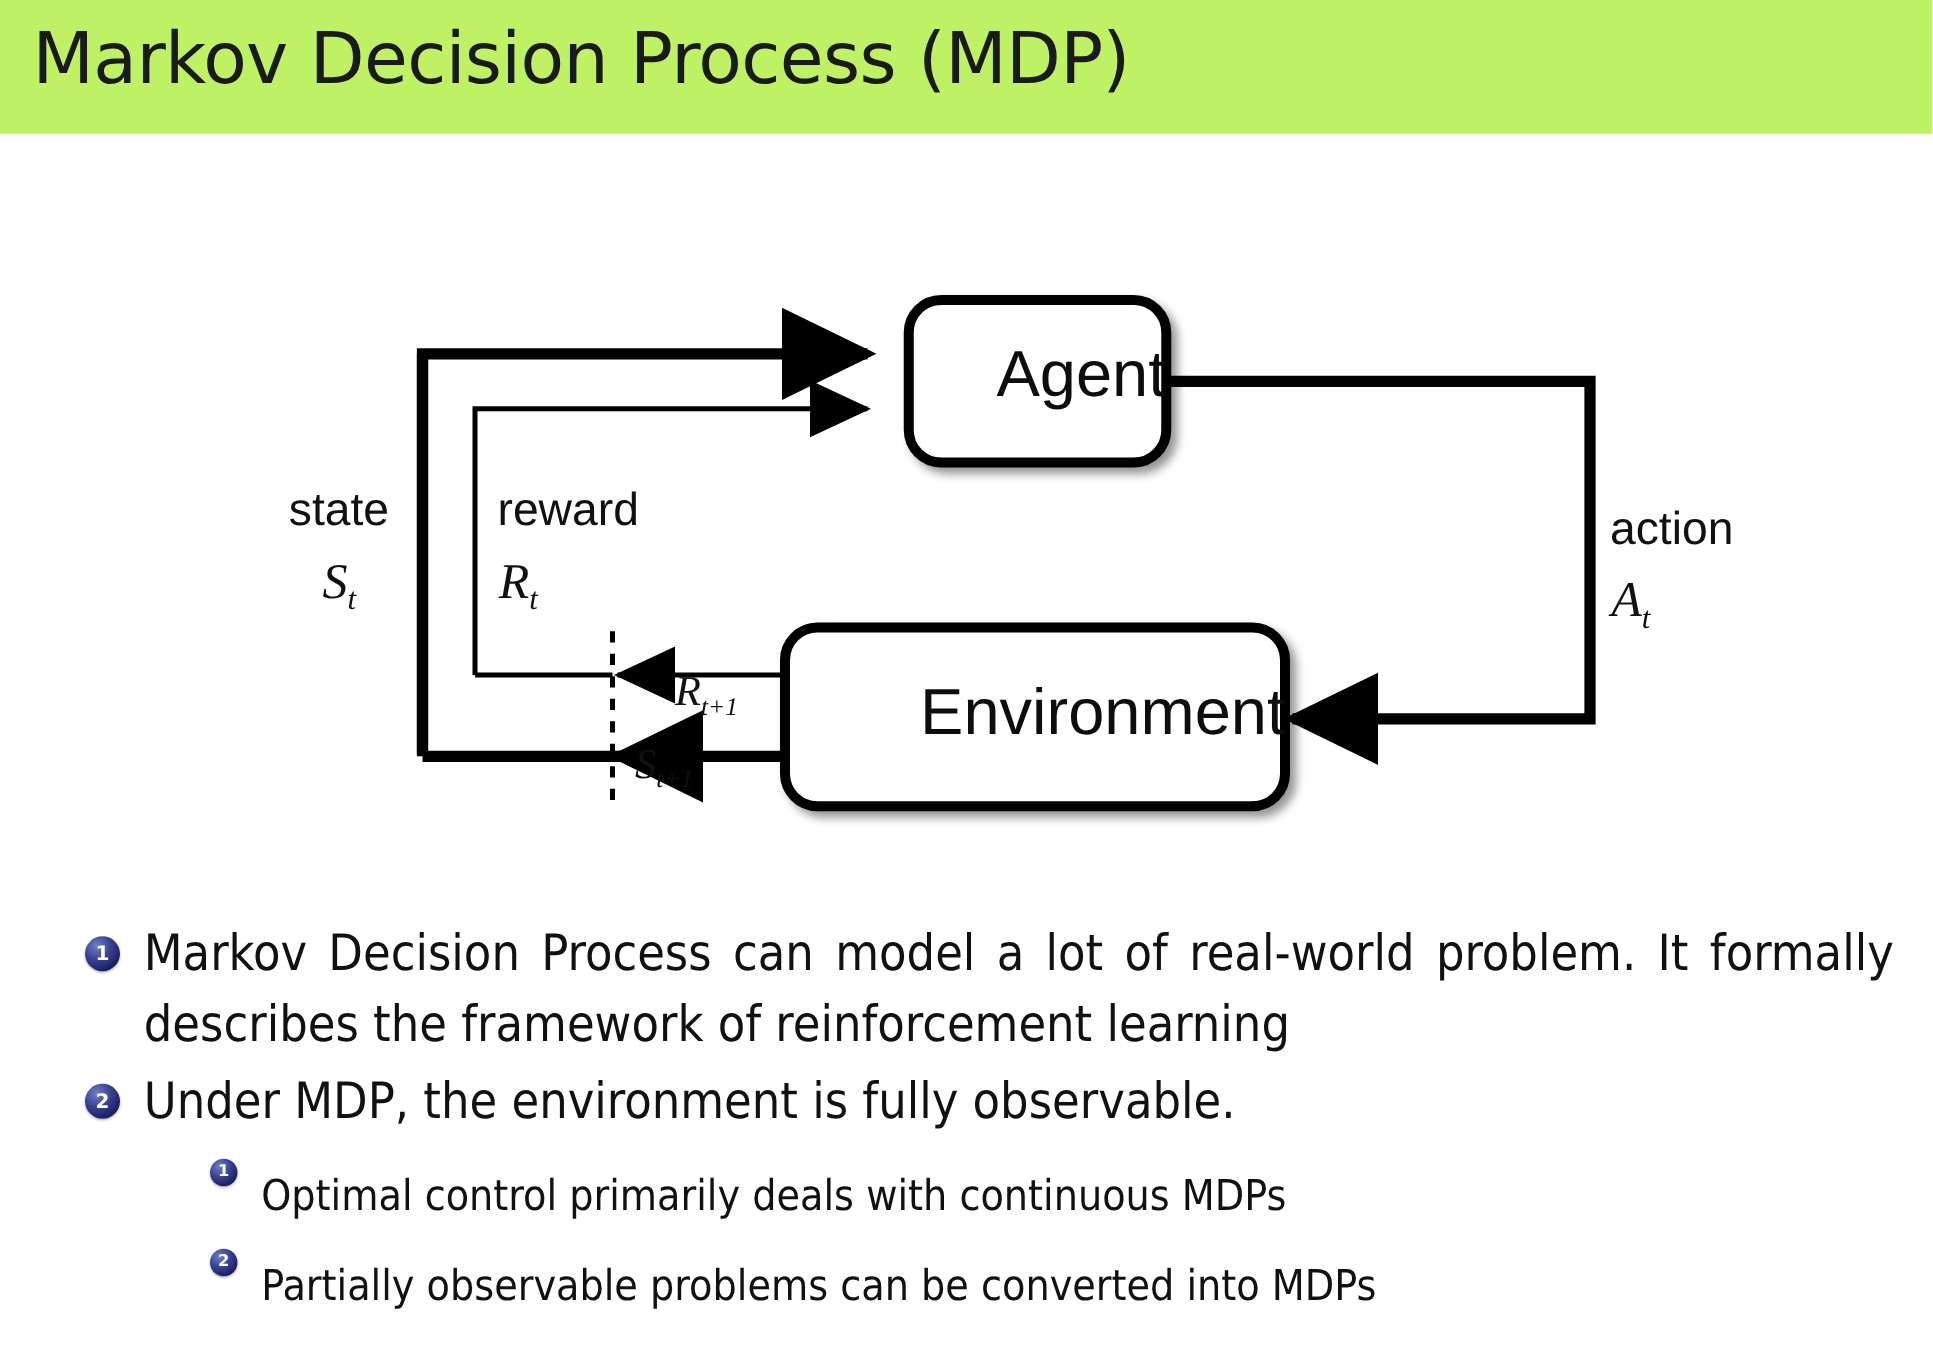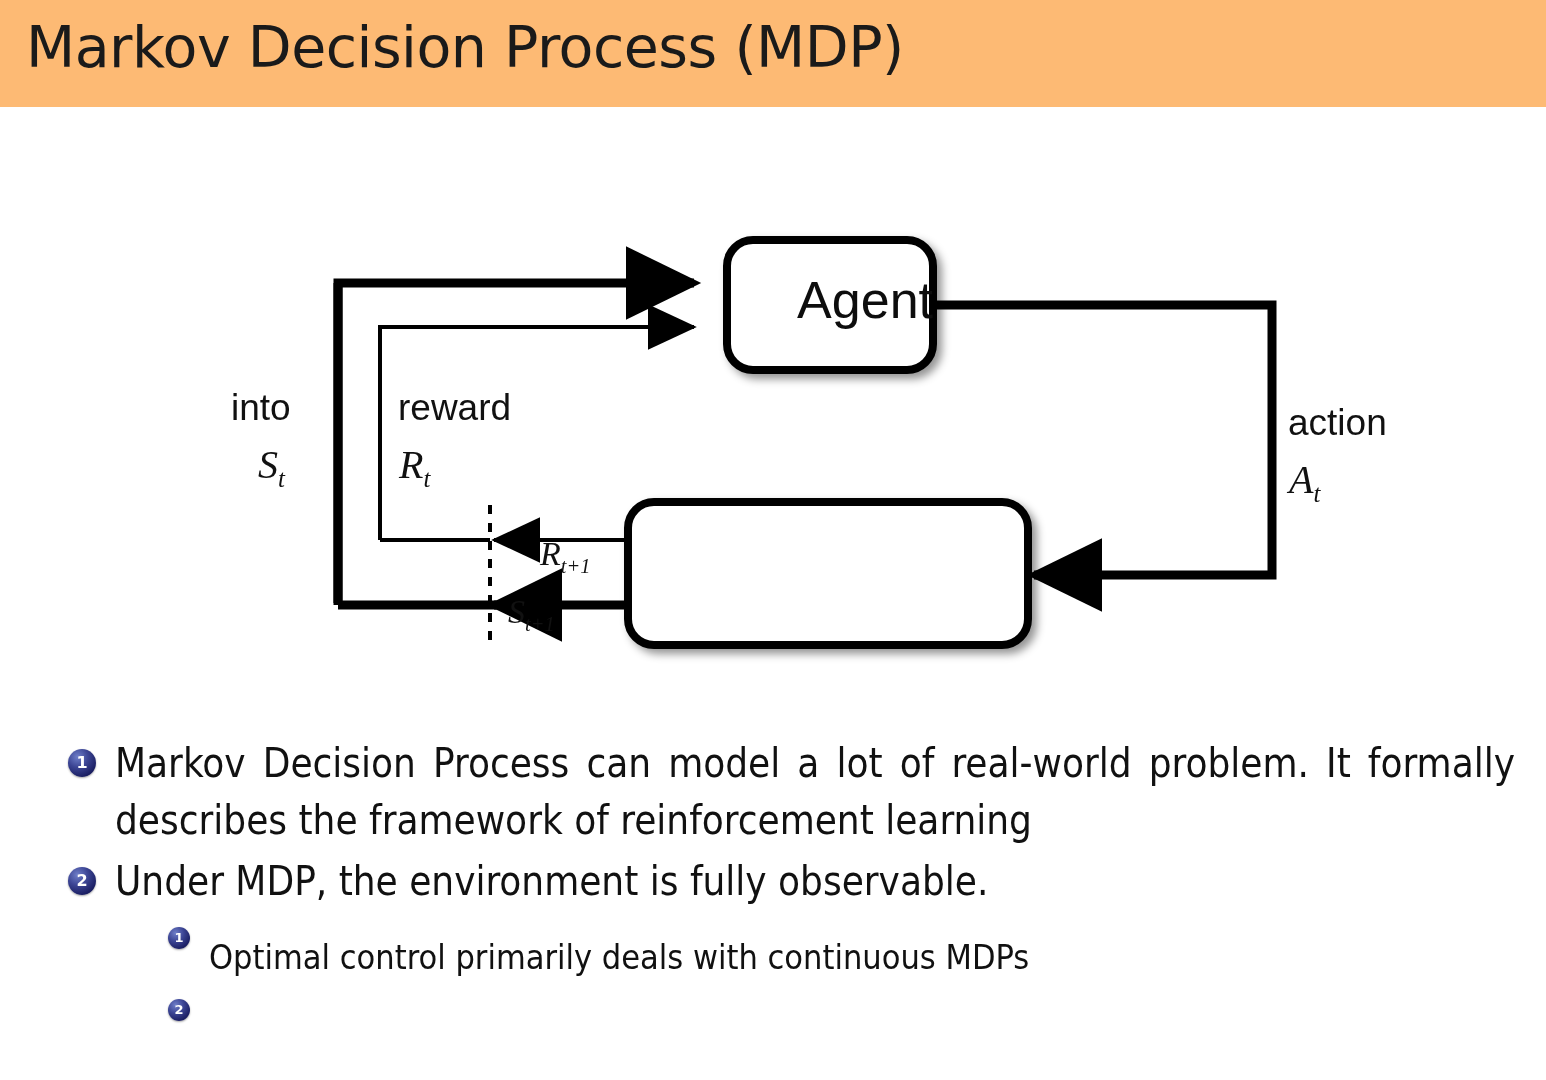--- a/index.html
+++ b/index.html
@@ -15,21 +15,21 @@
     position: relative;
   }
 
   
   .header-band {
     position: absolute;
     left: 0;
     top: 0;
     width: 1546px;
     height: 107px;
-    background: #fdba74;
+    background: #bef264;
   }
   .slide-title {
     position: absolute;
     left: 26px;
     top: 14px;
     font-family: "DejaVu Sans", sans-serif;
     font-size: 57px;
     font-weight: 400;
     letter-spacing: -0.5px;
     color: #1a1a1a;
@@ -201,22 +201,23 @@
     <g filter="url(#softshadow)">
       <rect x="727" y="133" width="206" height="130" rx="26" ry="26" fill="#ffffff" stroke="#000000" stroke-width="8"></rect>
     </g>
 
     <g filter="url(#softshadow)">
       <rect x="628" y="395" width="400" height="143" rx="26" ry="26" fill="#ffffff" stroke="#000000" stroke-width="8"></rect>
     </g>
   </svg>
 
   <div class="box-text" style="left:727px; top:167px; width:206px;">Agent</div>
-
-  <div class="dgm-label" style="left:231px; top:282px;">into</div>
+  <div class="box-text" style="left:628px; top:437px; width:400px;">Environment</div>
+
+  <div class="dgm-label" style="left:231px; top:282px;">state</div>
   <div class="dgm-sym" style="left:258px; top:338px;">
     <span>S</span><sub>t</sub>
   </div>
 
   <div class="dgm-label" style="left:398px; top:282px;">reward</div>
   <div class="dgm-sym" style="left:399px; top:338px;">
     <span>R</span><sub>t</sub>
   </div>
 
   <div class="dgm-label" style="left:1288px; top:297px;">action</div>
@@ -246,15 +247,16 @@
     <span class="btext1" style="text-align:right;">Under MDP, the environment is fully observable.</span>
   </div>
 
   <div class="bullet-row lvl2">
     <span class="badge badge-2">1</span>
     <span class="btext2">Optimal control primarily deals with continuous MDPs</span>
   </div>
 
   <div class="bullet-row lvl2">
     <span class="badge badge-2">2</span>
+    <span class="btext2">Partially observable problems can be converted into MDPs</span>
   </div>
 
 </div>
 
 </body></html>

